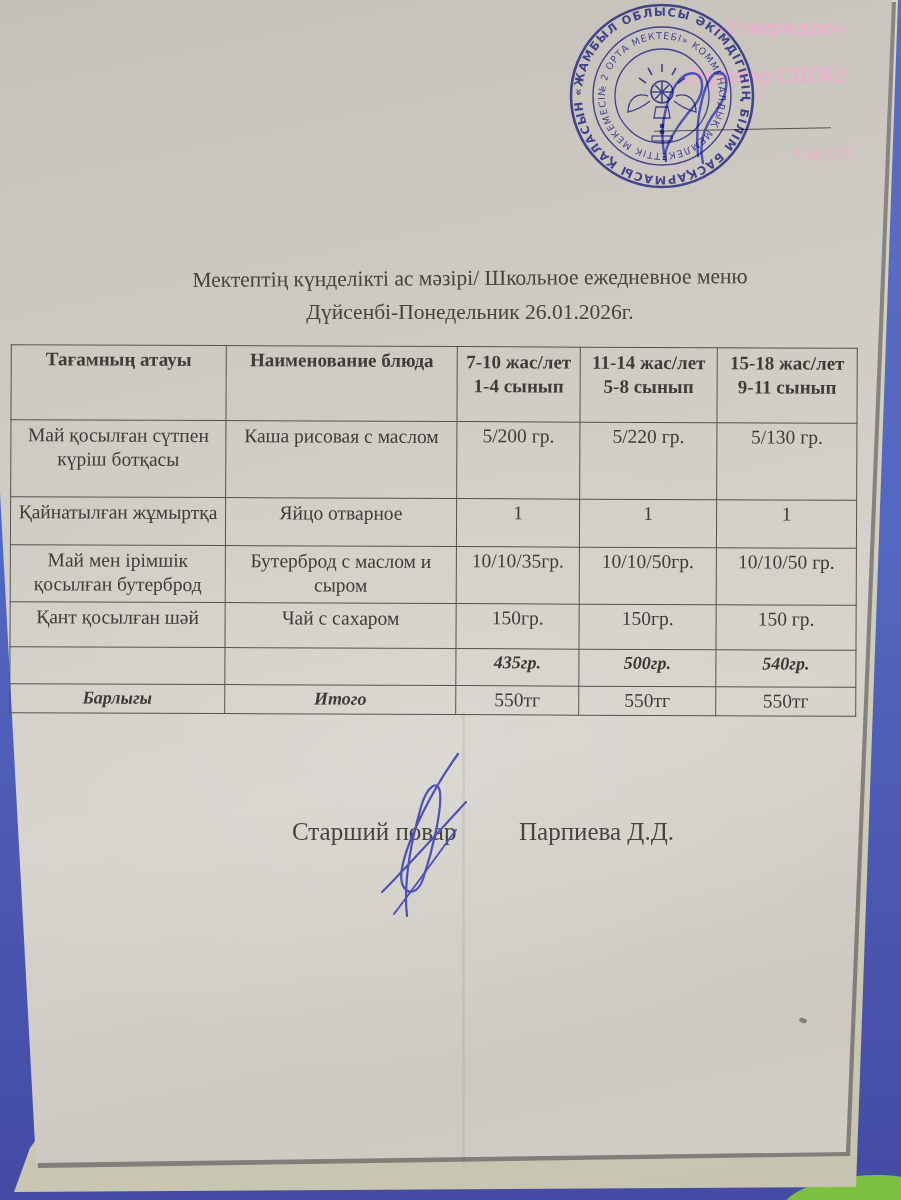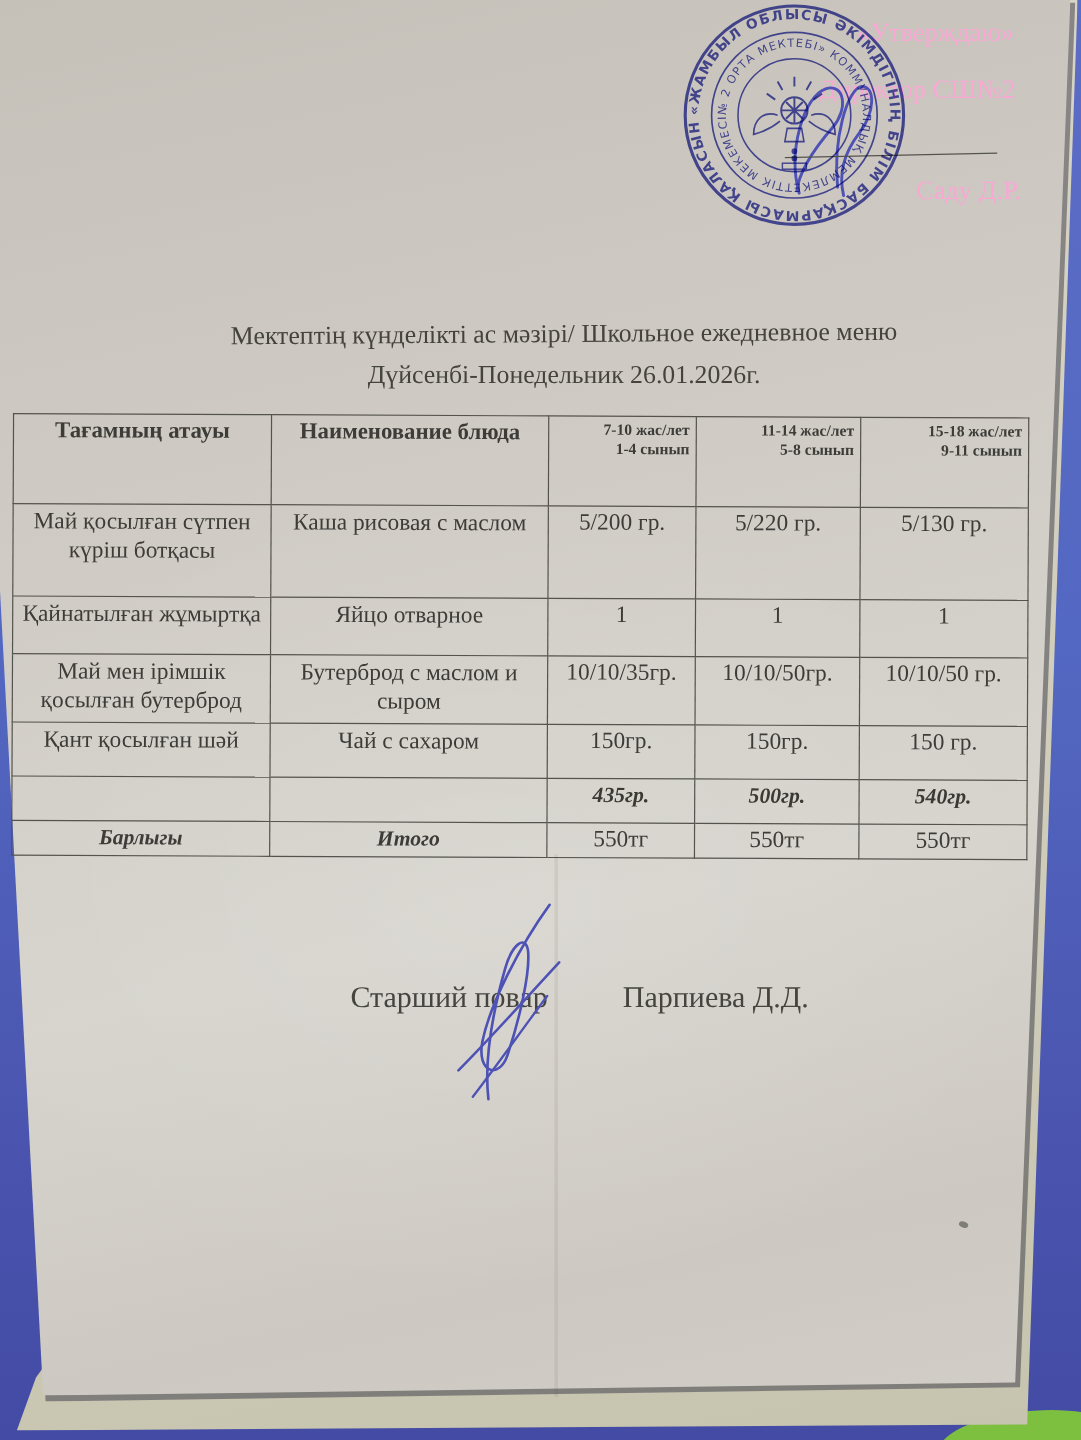--- a/index.html
+++ b/index.html
@@ -19,37 +19,37 @@
       radial-gradient(ellipse 700px 500px at 45% 62%, rgba(255,255,255,.10), rgba(255,255,255,0) 70%),
       linear-gradient(168deg,#c5c1b9 0%,#ccc8c1 22%,#d3d0c9 48%,#d7d4ce 62%,#cdc9c2 84%,#d2cfc8 100%);
     clip-path:polygon(0px 0px,892px 0px,846px 1152px,36px 1163px,0px 492px);}
   .crease{position:absolute;left:462px;top:712px;width:3px;height:452px;background:rgba(95,90,82,.10);}
   .speck{position:absolute;left:799px;top:1018px;width:8px;height:5px;background:#6c6a64;border-radius:50%;transform:rotate(20deg);opacity:.8;}
 
   .approval{position:absolute;color:#f9a8d4;}
   .approve-word{right:56px;top:14px;font-size:22px;}
   .director-line{right:55px;top:62px;font-size:22px;}
   .sign-underline{position:absolute;left:654px;top:129px;width:177px;height:0;border-top:1.6px solid #55534e;transform:rotate(-1.2deg);}
-  .sadu-name{right:50px;top:146px;font-size:22px;}
+  .sadu-name{right:50px;top:146px;font-size:14px;}
 
   .stamp{position:absolute;left:566px;top:0px;width:192px;height:192px;mix-blend-mode:multiply;opacity:.88;}
   .stamp text{font-family:"DejaVu Sans","Liberation Sans",sans-serif;fill:#3b3fb0;}
 
   .sig{position:absolute;}
   .sig path{fill:none;stroke:#4d52b4;stroke-linecap:round;}
 
   .doc-title{position:absolute;left:45px;width:850px;text-align:center;color:#45433e;}
   .title-1{top:266px;font-size:21.5px;transform:rotate(-.4deg);}
   .title-2{top:300px;font-size:21.5px;}
 
   table.menu{position:absolute;left:10px;top:346px;width:846px;border-collapse:collapse;table-layout:fixed;
     color:#3d3c38;transform:rotate(.25deg);}
   table.menu td,table.menu th{border:1.5px solid #55534d;vertical-align:top;padding:3px 5px;overflow:hidden;}
   th.h-name{font-size:19px;text-align:center;padding-top:6px;}
-  th.h-age{font-size:13px;text-align:right;white-space:pre-line;line-height:1.25;padding-top:6px;}
+  th.h-age{font-size:19px;text-align:center;white-space:pre-line;line-height:1.25;padding-top:6px;}
   td.c-dish{font-size:19.5px;text-align:center;line-height:1.22;}
   td.c-val{font-size:19.5px;text-align:center;margin-left:32px;}
   tr.r-sub td{font-style:italic;font-weight:bold;font-size:18px;color:#3a3934;}
   td.c-total-label{font-style:italic;font-weight:bold;font-size:18px;text-align:center;}
 
   .cook-row{position:absolute;top:818px;font-size:25px;color:#45443f;}
   .cook-label{left:292px;}
   .cook-name{left:519px;text-align:right;}
 </style>
 </head>

